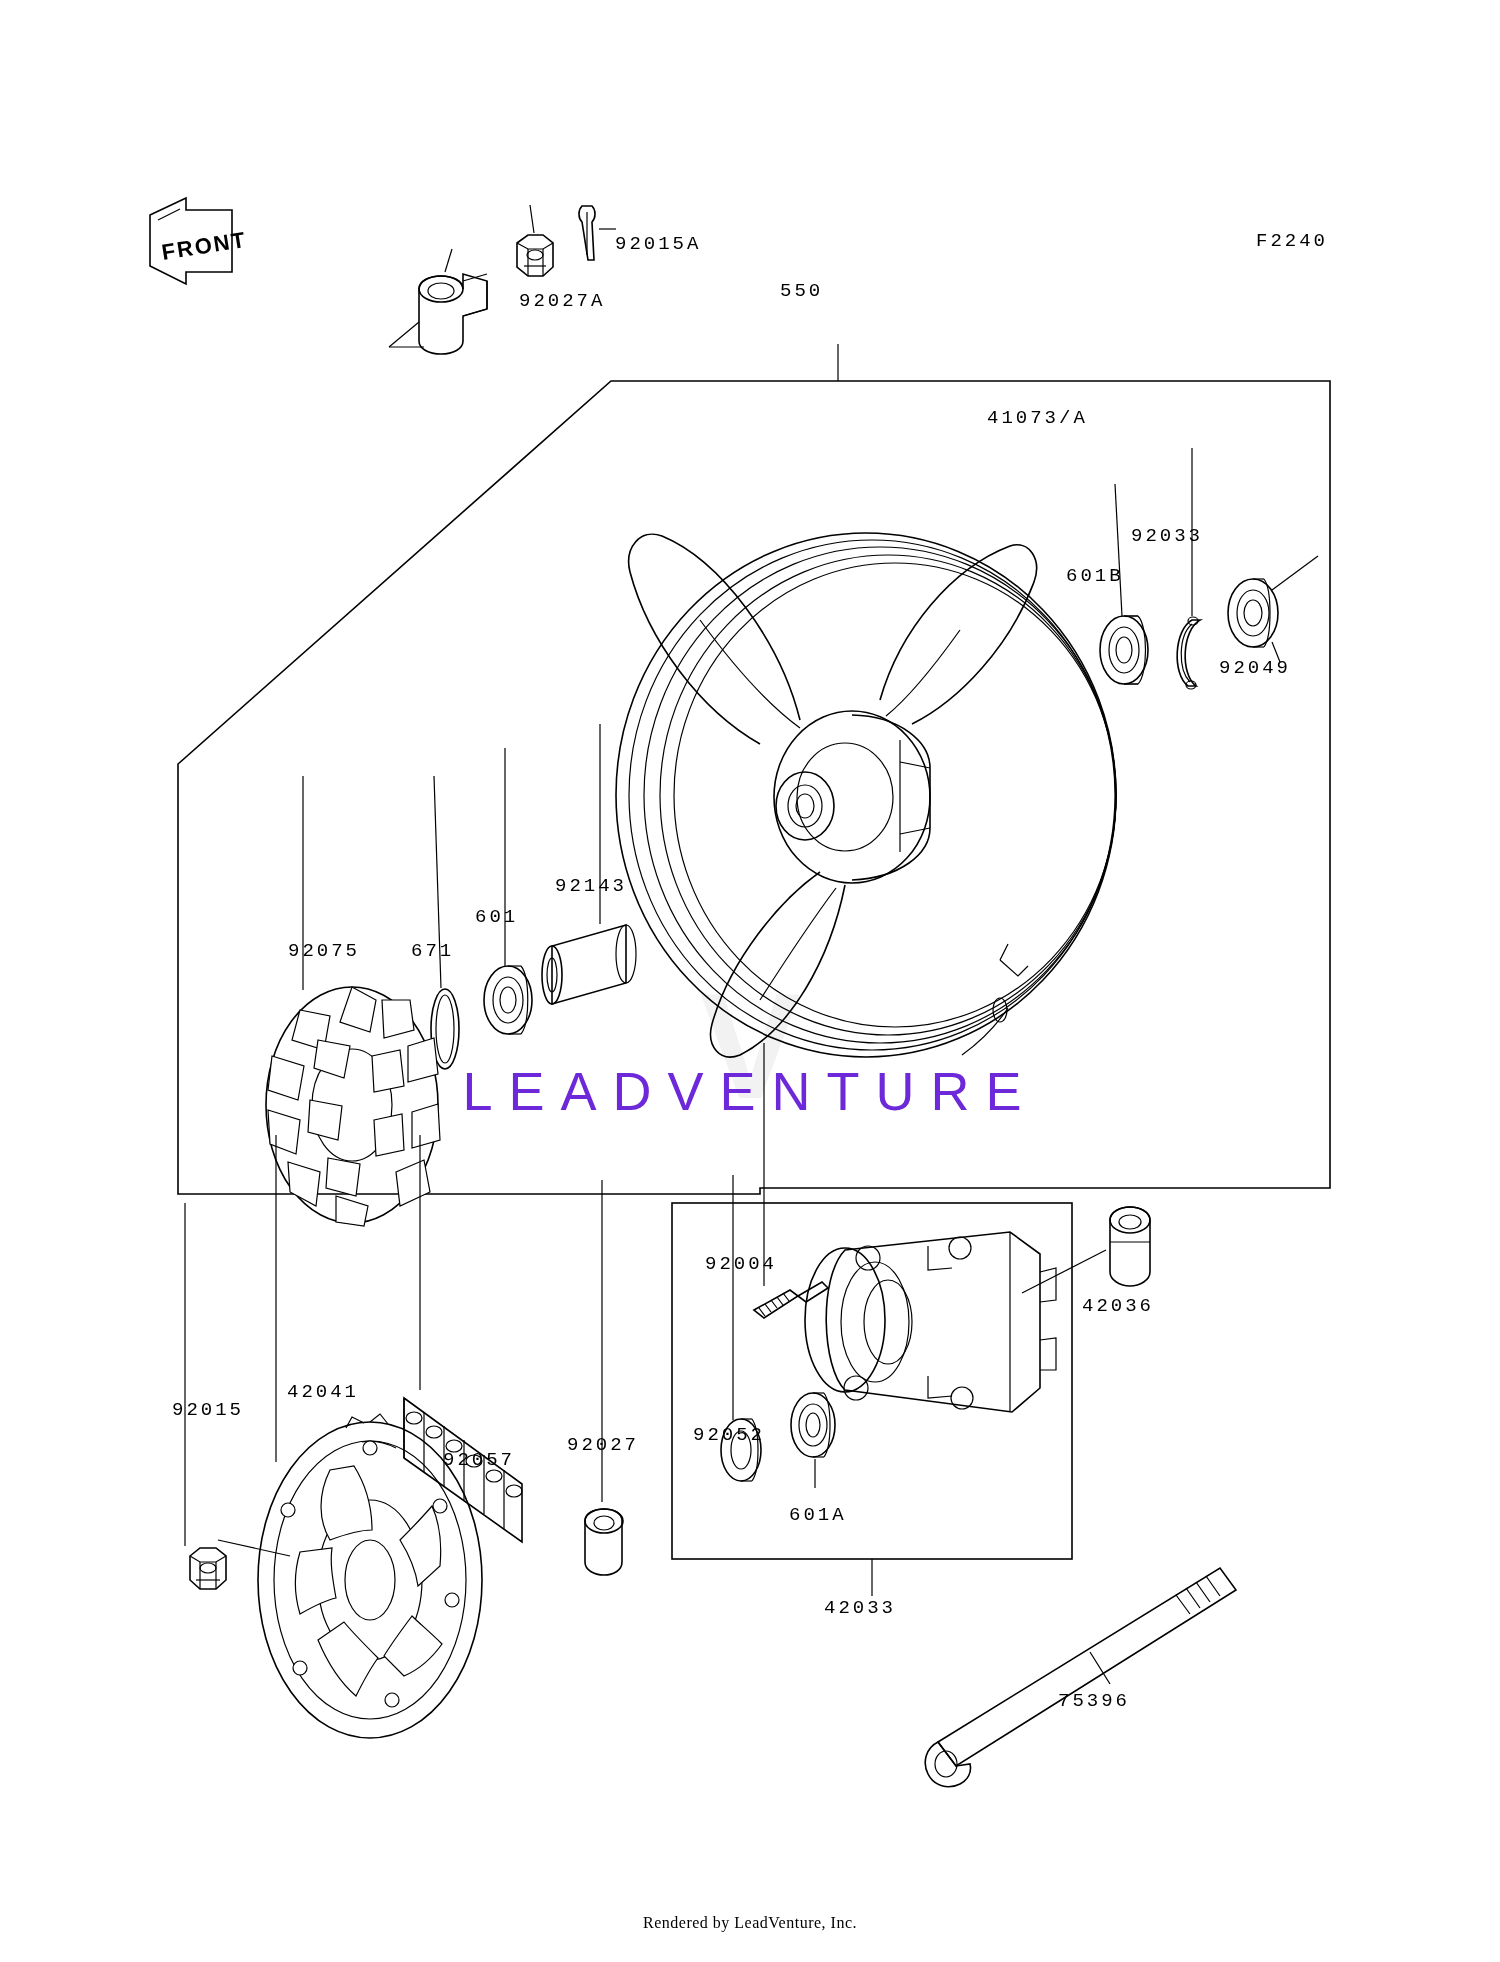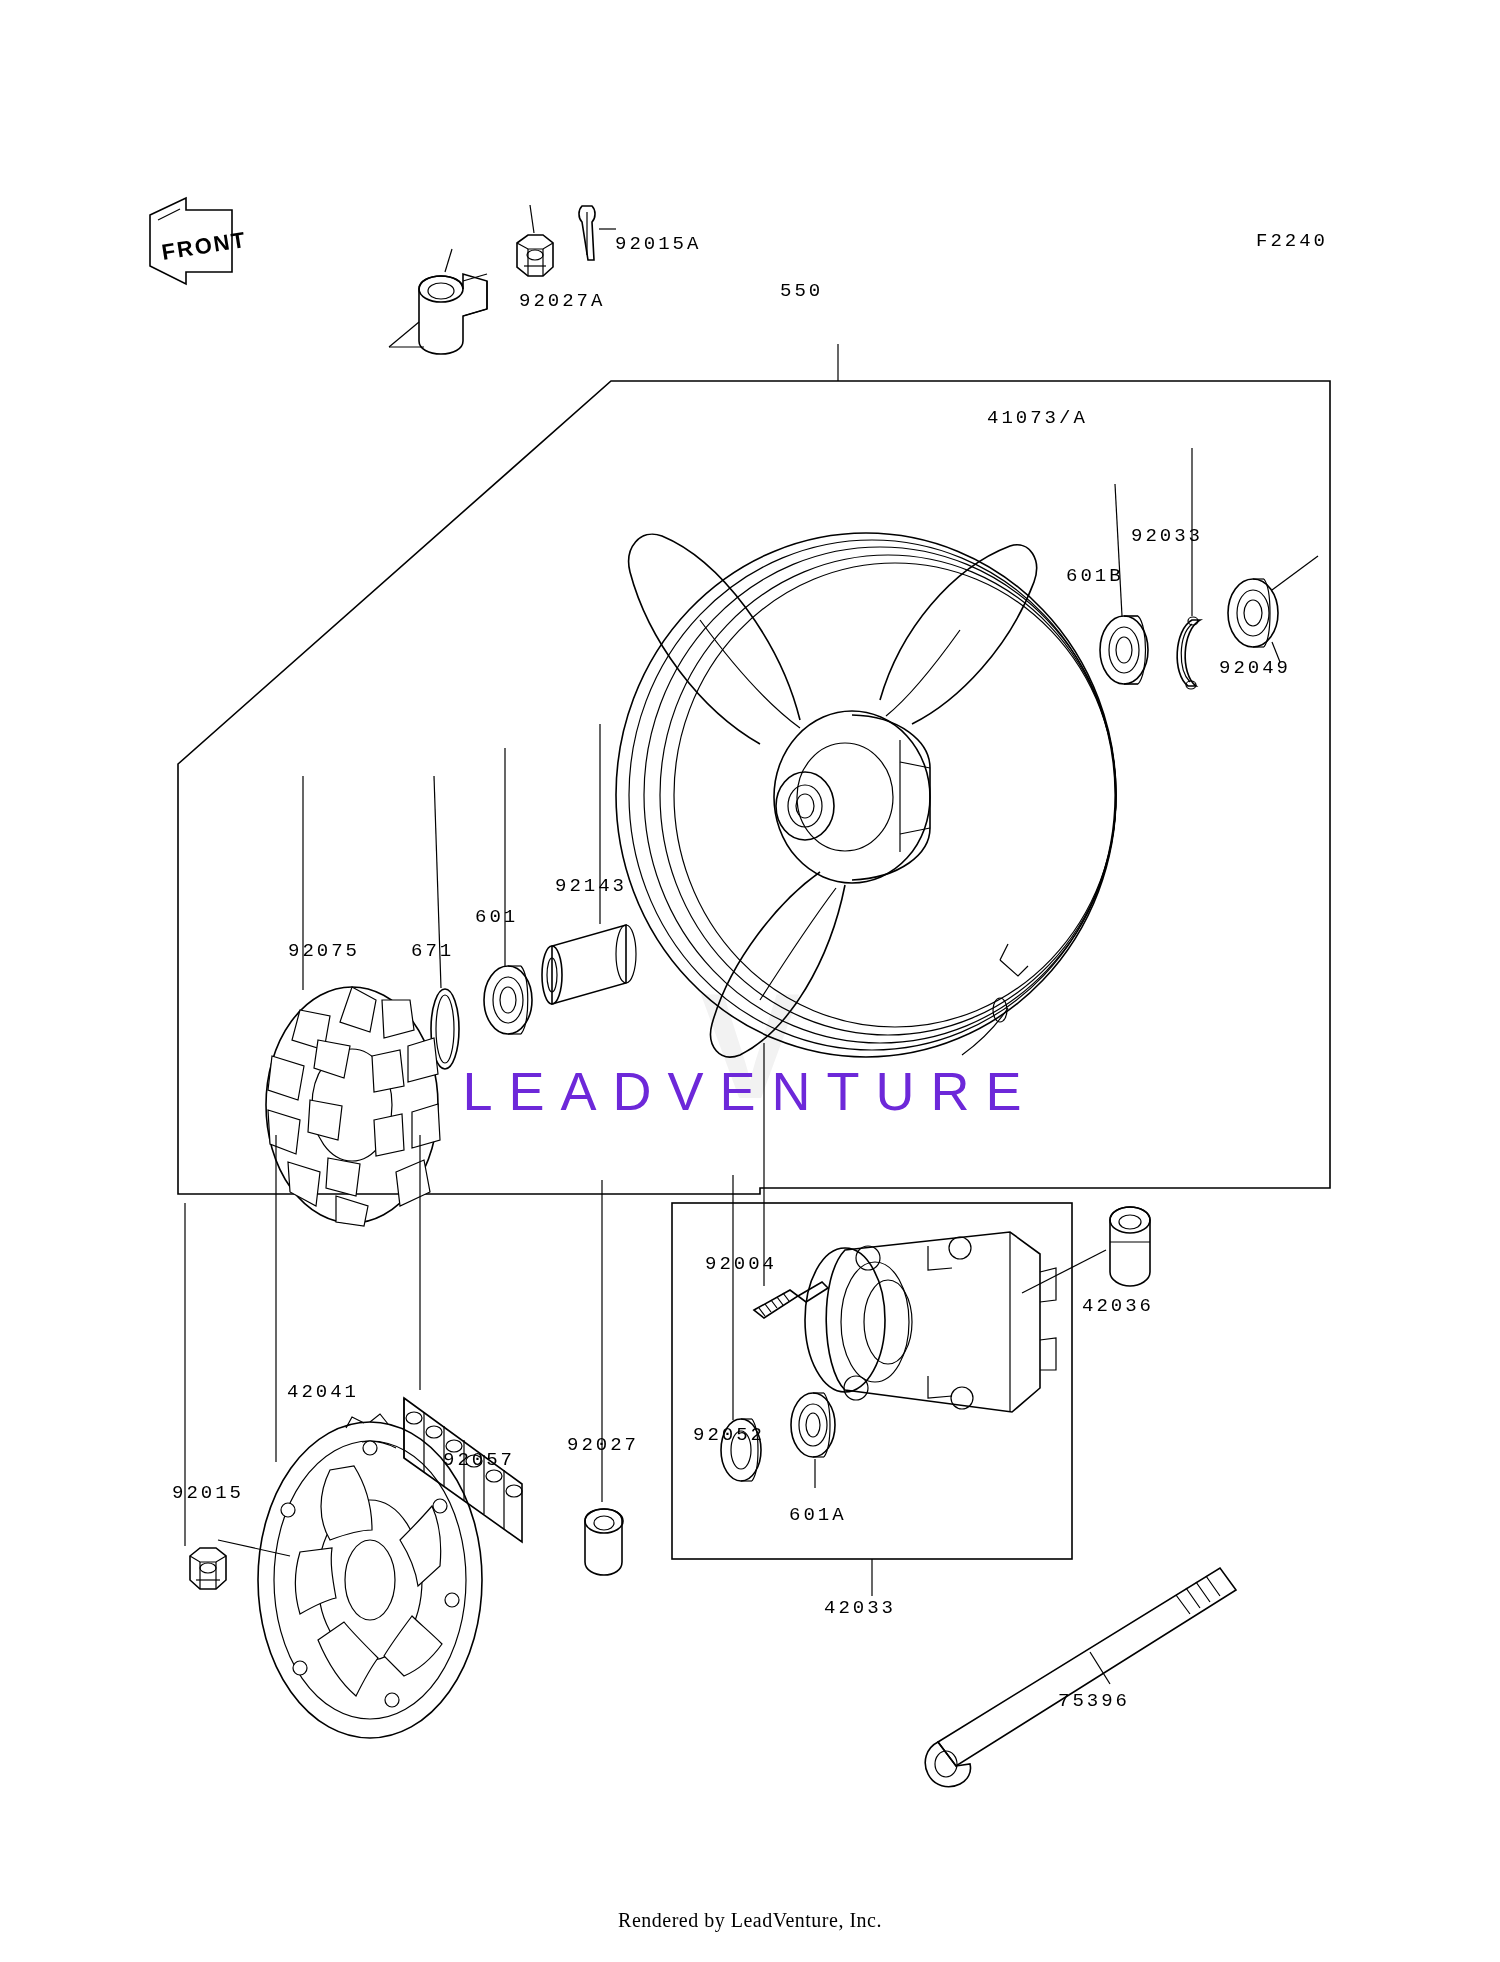--- a/index.html
+++ b/index.html
@@ -28,21 +28,21 @@
     white-space: nowrap;
     user-select: none;
   }
   .footer {
     position: absolute;
     left: 0;
     right: 0;
     bottom: 30px;
     text-align: center;
     font-family: "Liberation Serif", serif;
-    font-size: 20px;
+    font-size: 16px;
     letter-spacing: 0.5px;
     color: #000;
   }
   .wm {
     position: absolute;
     left: 0;
     right: 0;
     top: 1060px;
     text-align: center;
     font-family: "Liberation Sans", sans-serif;
@@ -373,18 +373,18 @@
   <div class="lbl" style="left:288px; top:940px;">92075</div>
 
   <div class="lbl" style="left:705px; top:1253px;">92004</div>
   <div class="lbl" style="left:1082px; top:1295px;">42036</div>
   <div class="lbl" style="left:693px; top:1424px;">92052</div>
   <div class="lbl" style="left:789px; top:1504px;">601A</div>
 
   <div class="lbl" style="left:287px; top:1381px;">42041</div>
   <div class="lbl" style="left:443px; top:1449px;text-align:center;">92057</div>
   <div class="lbl" style="left:567px; top:1434px;">92027</div>
-  <div class="lbl" style="left:172px; top:1482px;text-align:center;">92015</div>
+  <div class="lbl" style="left:172px; top:1399px;text-align:center;">92015</div>
   <div class="lbl" style="left:824px; top:1597px;">42033</div>
   <div class="lbl" style="left:1058px; top:1690px;">75396</div>
 
   <div class="footer">Rendered by LeadVenture, Inc.</div>
 </div>
 
 </body></html>

